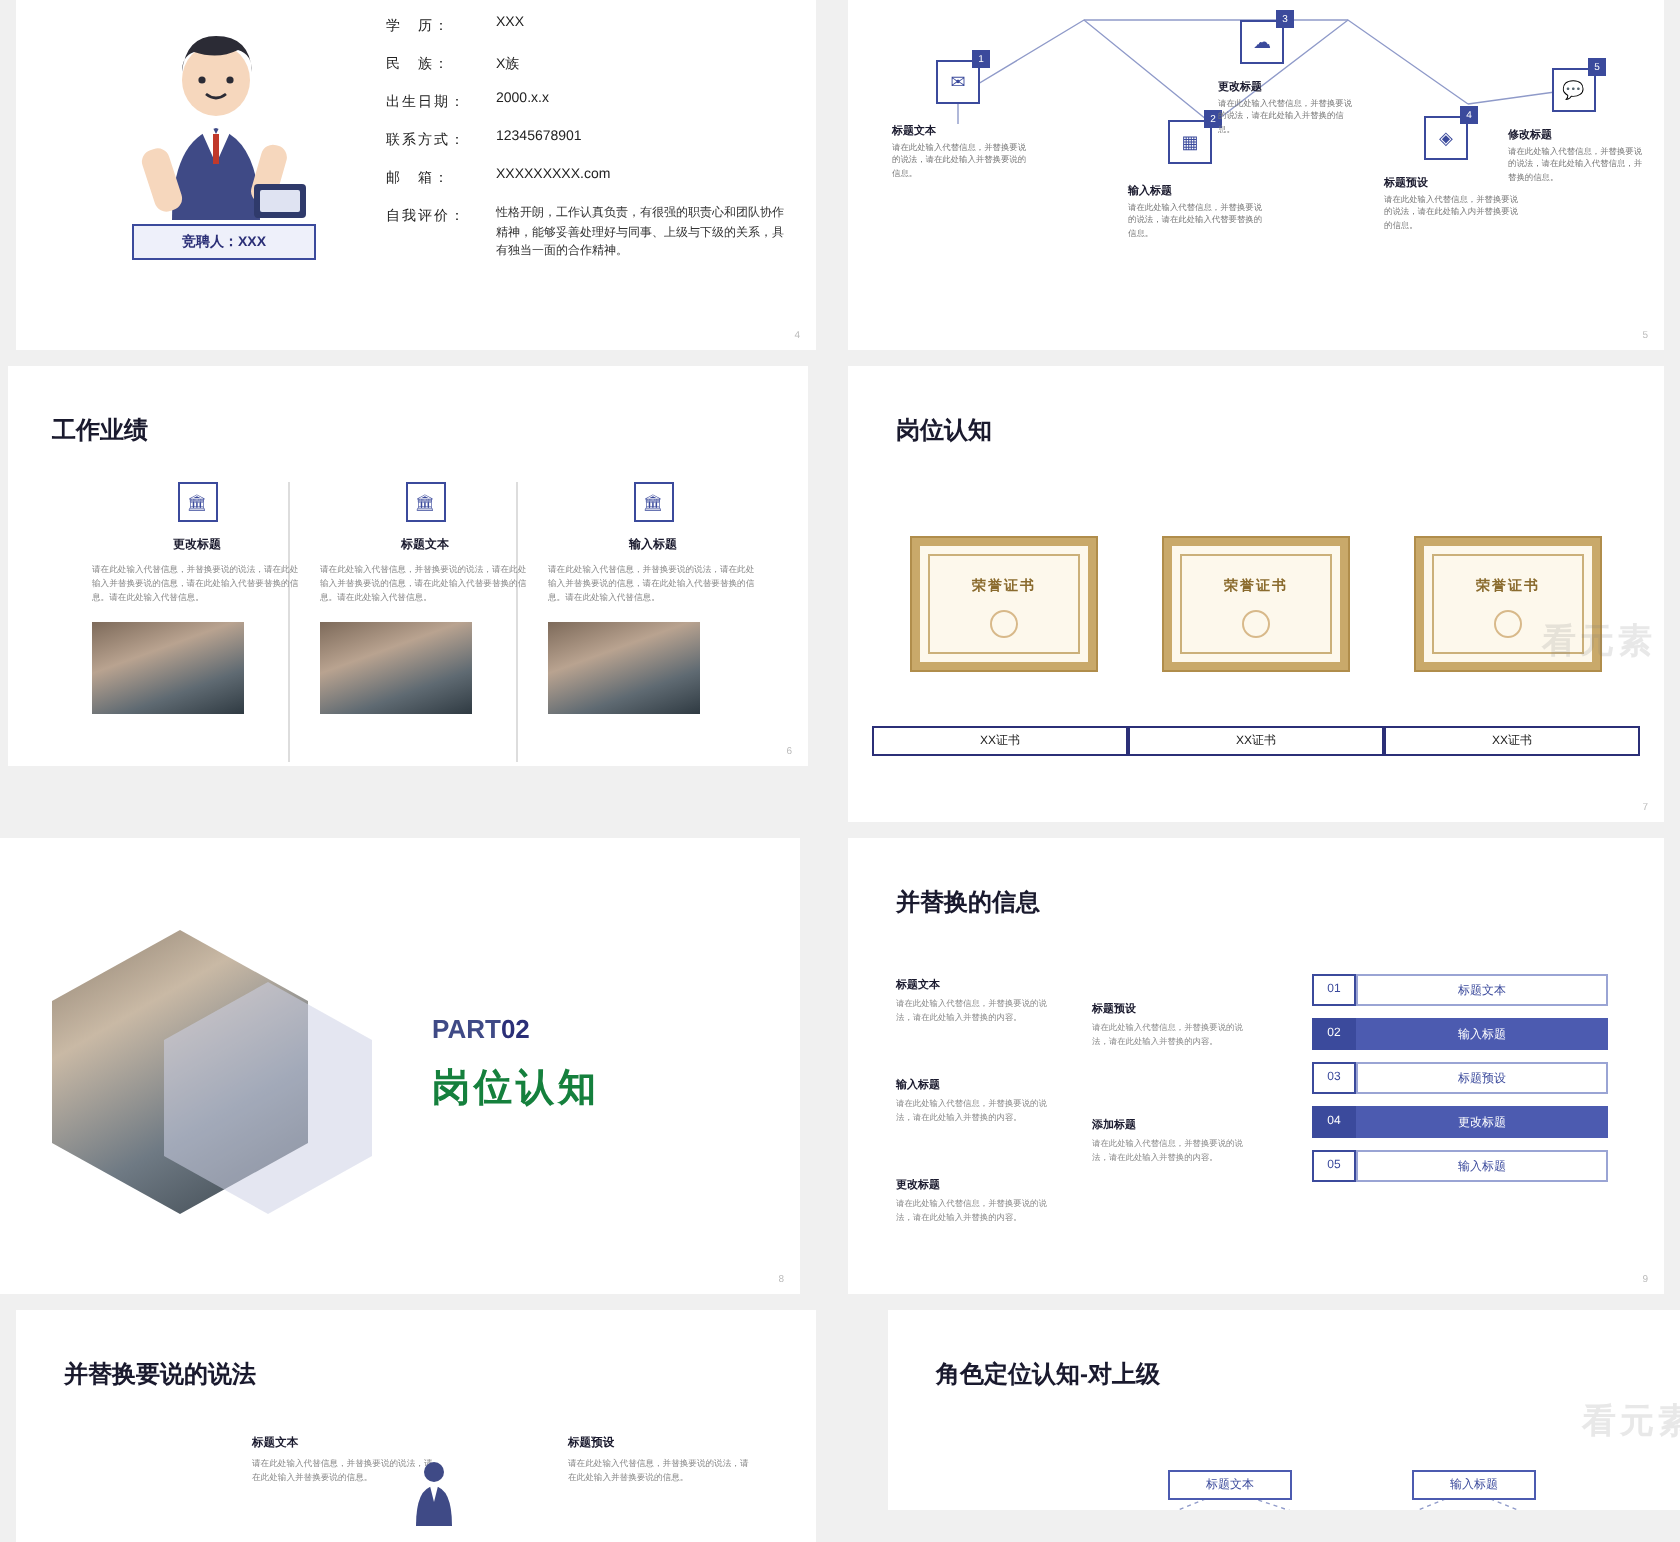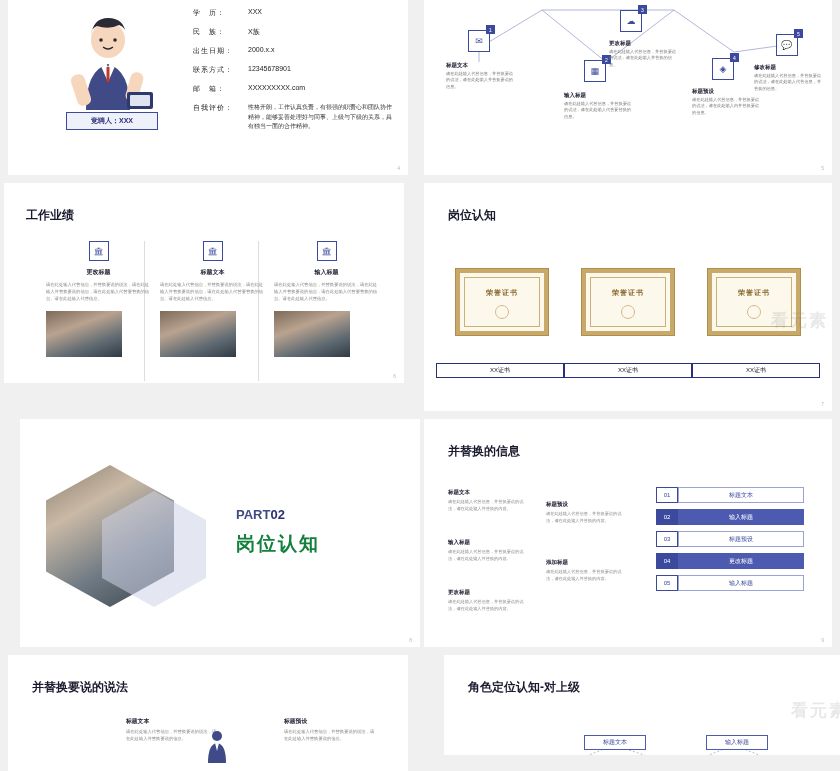--- a/index.html
+++ b/index.html
@@ -113,21 +113,21 @@
     width: 14px; height: 14px; border: 1px solid #d8b98a; border-radius: 50%;
   }
   .certlabel {
     position: absolute; height: 15px; width: 128px;
     border: 1px solid #2b2f77;
     display: flex; align-items: center; justify-content: center;
     font-size: 6px; color: #222;
   }
 
   
-  #s5 { left: 20px; top: 419px; width: 400px; height: 228px; }
+  #s5 { left: 0; top: 419px; width: 400px; height: 228px; }
   .hexwrap { position: absolute; left: 26px; top: 46px; width: 160px; height: 140px; }
   .hex {
     position: absolute; width: 128px; height: 142px;
     clip-path: polygon(50% 0%, 100% 25%, 100% 75%, 50% 100%, 0% 75%, 0% 25%);
     background: linear-gradient(150deg,#8d7f6f 0%, #c9b9a5 30%, #6f7a84 65%, #39434b 100%);
   }
   .hex2 {
     position: absolute; left: 56px; top: 26px;
     width: 104px; height: 116px;
     clip-path: polygon(50% 0%, 100% 25%, 100% 75%, 50% 100%, 0% 75%, 0% 25%);

